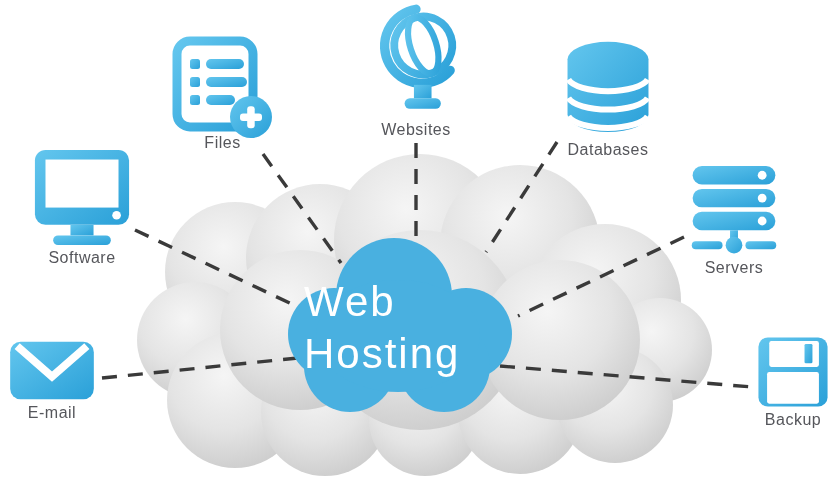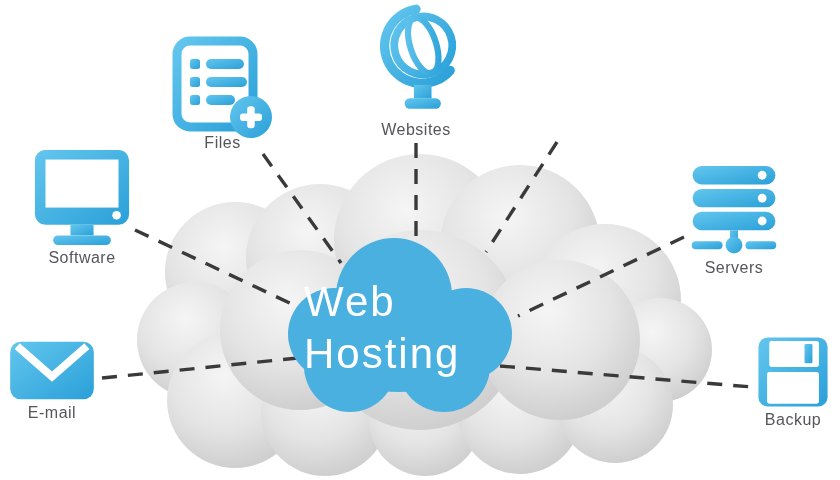--- a/index.html
+++ b/index.html
@@ -134,20 +134,29 @@
         <line x1="31" y1="32" x2="83" y2="32" stroke-width="6"></line>
         <line x1="31.5" y1="53" x2="82.5" y2="53" stroke-width="6"></line>
       </g>
       <path d="M50,7 A36,36 0 1 0 83,66" fill="none" stroke="url(#iconGrad)" stroke-width="9" stroke-linecap="round"></path>
       <rect x="48" y="80" width="17" height="13" fill="url(#iconGrad)"></rect>
       <rect x="39" y="93" width="35" height="10" rx="5" fill="url(#iconGrad)"></rect>
     </svg>
     <span class="label">Websites</span>
   </div>
 
+  <div class="node" style="left:548px;top:34px;width:120px">
+    <svg width="92" height="104" viewBox="0 0 100 110">
+      <path d="M6,26 A44,19 0 0 1 94,26 L94,86 A44,19 0 0 1 6,86 Z" fill="url(#iconGrad)"></path>
+      <path d="M7,48 A44,16 0 0 0 93,48" fill="none" stroke="#fff" stroke-width="6.5"></path>
+      <path d="M7,68 A44,16 0 0 0 93,68" fill="none" stroke="#fff" stroke-width="6.5"></path>
+      <path d="M7,88 A44,16 0 0 0 93,88" fill="none" stroke="#fff" stroke-width="6.5"></path>
+    </svg>
+    <span class="label">Databases</span>
+  </div>
 
   <div class="node" style="left:678px;top:164px;width:112px">
     <svg width="88" height="92" viewBox="0 0 100 104">
       <rect x="3" y="2" width="94" height="21" rx="10.5" fill="url(#iconGrad)"></rect>
       <circle cx="82" cy="12.5" r="5" fill="#fff"></circle>
       <rect x="3" y="28" width="94" height="21" rx="10.5" fill="url(#iconGrad)"></rect>
       <circle cx="82" cy="38.5" r="5" fill="#fff"></circle>
       <rect x="3" y="54" width="94" height="21" rx="10.5" fill="url(#iconGrad)"></rect>
       <circle cx="82" cy="64.5" r="5" fill="#fff"></circle>
       <rect x="45.5" y="75" width="9" height="14" fill="url(#iconGrad)"></rect>

